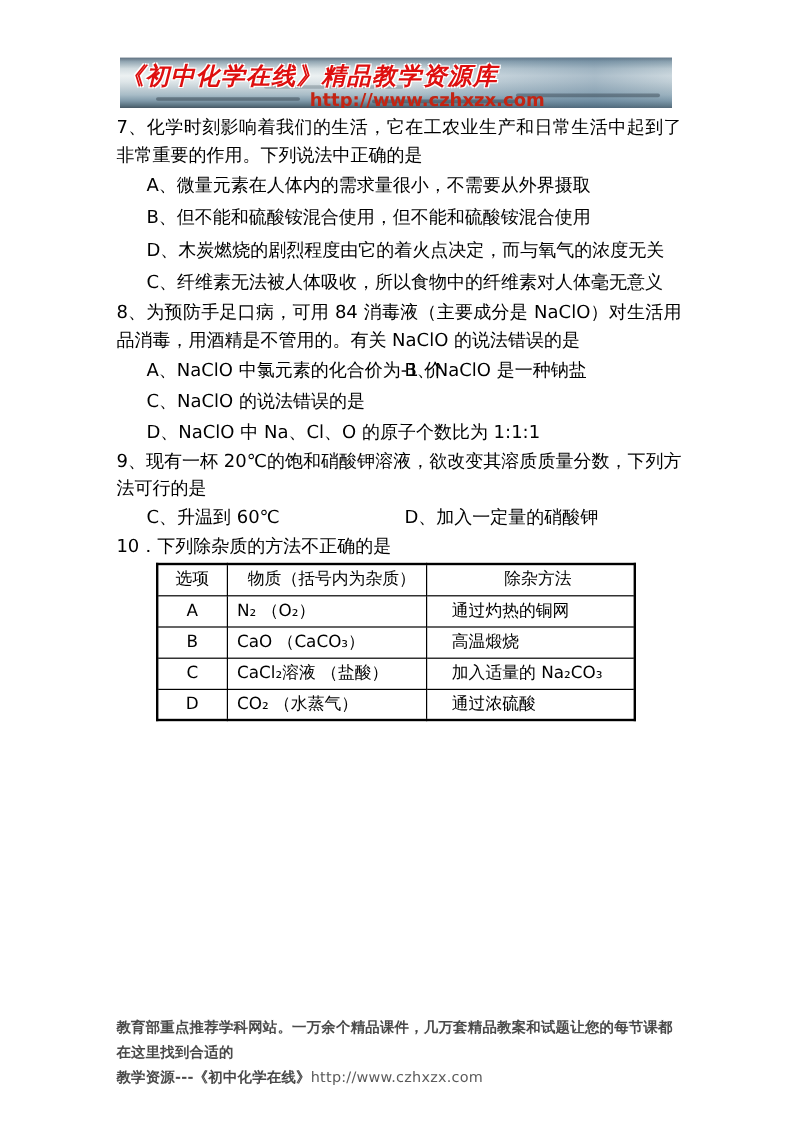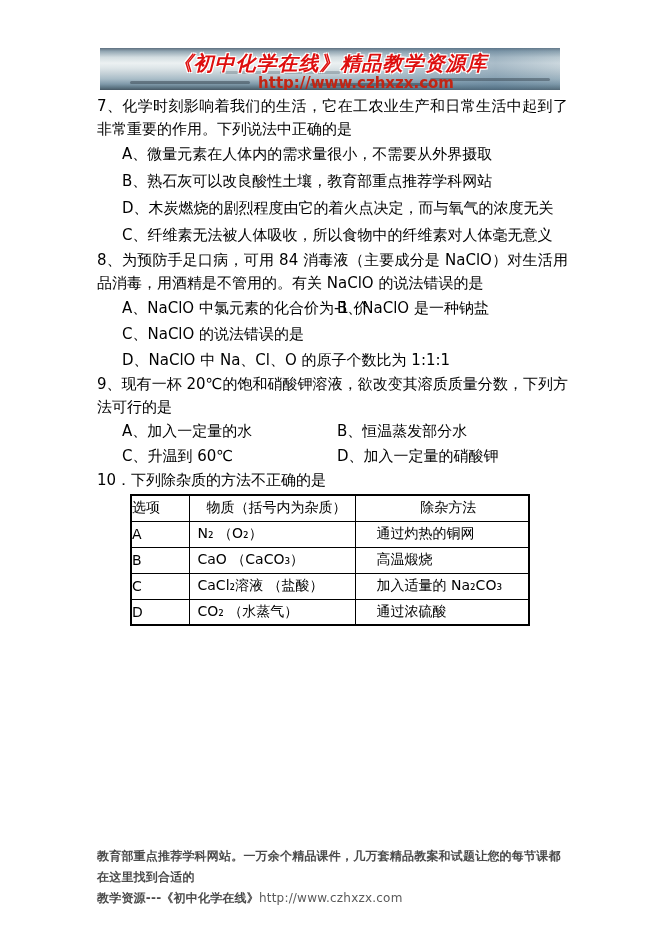--- a/index.html
+++ b/index.html
@@ -24,21 +24,20 @@
   }
   .banner::before {
     content: ""; position: absolute; left: 30px; bottom: 6px;
     width: 120px; height: 3px; background: rgba(60,75,85,0.55);
     border-radius: 2px;
     box-shadow: 180px 2px 0 rgba(50,65,75,0.5), 300px -3px 0 rgba(50,65,75,0.45), 90px -10px 0 rgba(90,105,115,0.35);
   }
   .banner-title {
     position: relative; z-index: 2;
     margin-top: 2px;
-    text-align: center;
     font-size: 20px; font-weight: bold; font-style: italic;
     letter-spacing: 1px;
     color: #de0f0f;
     text-shadow: 1px 1px 0 #ffffff, -1px -1px 0 #ffffff, 1px -1px 0 #ffffff, -1px 1px 0 #ffffff;
     white-space: nowrap;
   }
   .banner-url {
     position: relative; z-index: 2;
     margin-top: -3px;
     text-align: center; padding-left: 52px;
@@ -70,21 +69,21 @@
     margin: 2px 0 0 33px;
     border: 2px solid #000;
     font-size: 14px;
   }
   table.qtable td {
     border: 1px solid #000;
     height: 26px;
     padding: 0 8px;
     white-space: nowrap;
   }
-  table.qtable .c1 { width: 58px;  text-align: left; padding: 0; }
+  table.qtable .c1 { width: 58px;  text-align: center; padding: 0; }
   table.qtable .c2 { width: 166px; text-align: left; }
   table.qtable .c3 { width: 174px; text-align: left; padding-left: 21px; }
   table.qtable tr.hdr .c2 { text-align: right; }
   table.qtable tr.hdr .c3 { text-align: center; }
 
   
   .footer {
     position: absolute; left: 97px; top: 846px; width: 475px;
     font-size: 12px; font-weight: bold;
     color: #4a4a4a;
@@ -104,41 +103,37 @@
   <div class="banner">
     <div class="banner-title">《初中化学在线》精品教学资源库</div>
     <div class="banner-url">http://www.czhxzx.com</div>
   </div>
 
   <div class="content">
 
     <p class="stem">7、化学时刻影响着我们的生活，它在工农业生产和日常生活中起到了非常重要的作用。下列说法中正确的是</p>
     <div class="opts">
       <div class="opt">A、微量元素在人体内的需求量很小，不需要从外界摄取</div>
-      <div class="opt">B、熟石灰可以改良酸性土壤，教育部重点推荐学科网站</div>
+      <div class="opt">B、但不能和硫酸铵混合使用，但不能和硫酸铵混合使用</div>
       <div class="opt">D、木炭燃烧的剧烈程度由它的着火点决定，而与氧气的浓度无关</div>
       <div class="opt">C、纤维素无法被人体吸收，所以食物中的纤维素对人体毫无意义</div>
     </div>
 
     <p class="stem">8、为预防手足口病，可用 84 消毒液（主要成分是 NaClO）对生活用品消毒，用酒精是不管用的。有关 NaClO 的说法错误的是</p>
     <div class="opts opts-26">
       <div class="opt-row">
         <div class="opt col1">A、NaClO 中氯元素的化合价为-1 价</div>
         <div class="opt">B、NaClO 是一种钠盐</div>
       </div>
       <div class="opt">C、NaClO 的说法错误的是</div>
       <div class="opt">D、NaClO 中 Na、Cl、O 的原子个数比为 1:1:1</div>
     </div>
 
     <p class="stem">9、现有一杯 20℃的饱和硝酸钾溶液，欲改变其溶质质量分数，下列方法可行的是</p>
     <div class="opts opts-25">
-      <div class="opt-row">
-        <div class="opt col1">A、加入一定量的水</div>
-        <div class="opt">B、恒温蒸发部分水</div>
-      </div>
       <div class="opt-row">
         <div class="opt col1">C、升温到 60℃</div>
         <div class="opt">D、加入一定量的硝酸钾</div>
       </div>
     </div>
 
     <p class="stem">10．下列除杂质的方法不正确的是</p>
     <table class="qtable">
       <tbody>
         <tr class="hdr">

